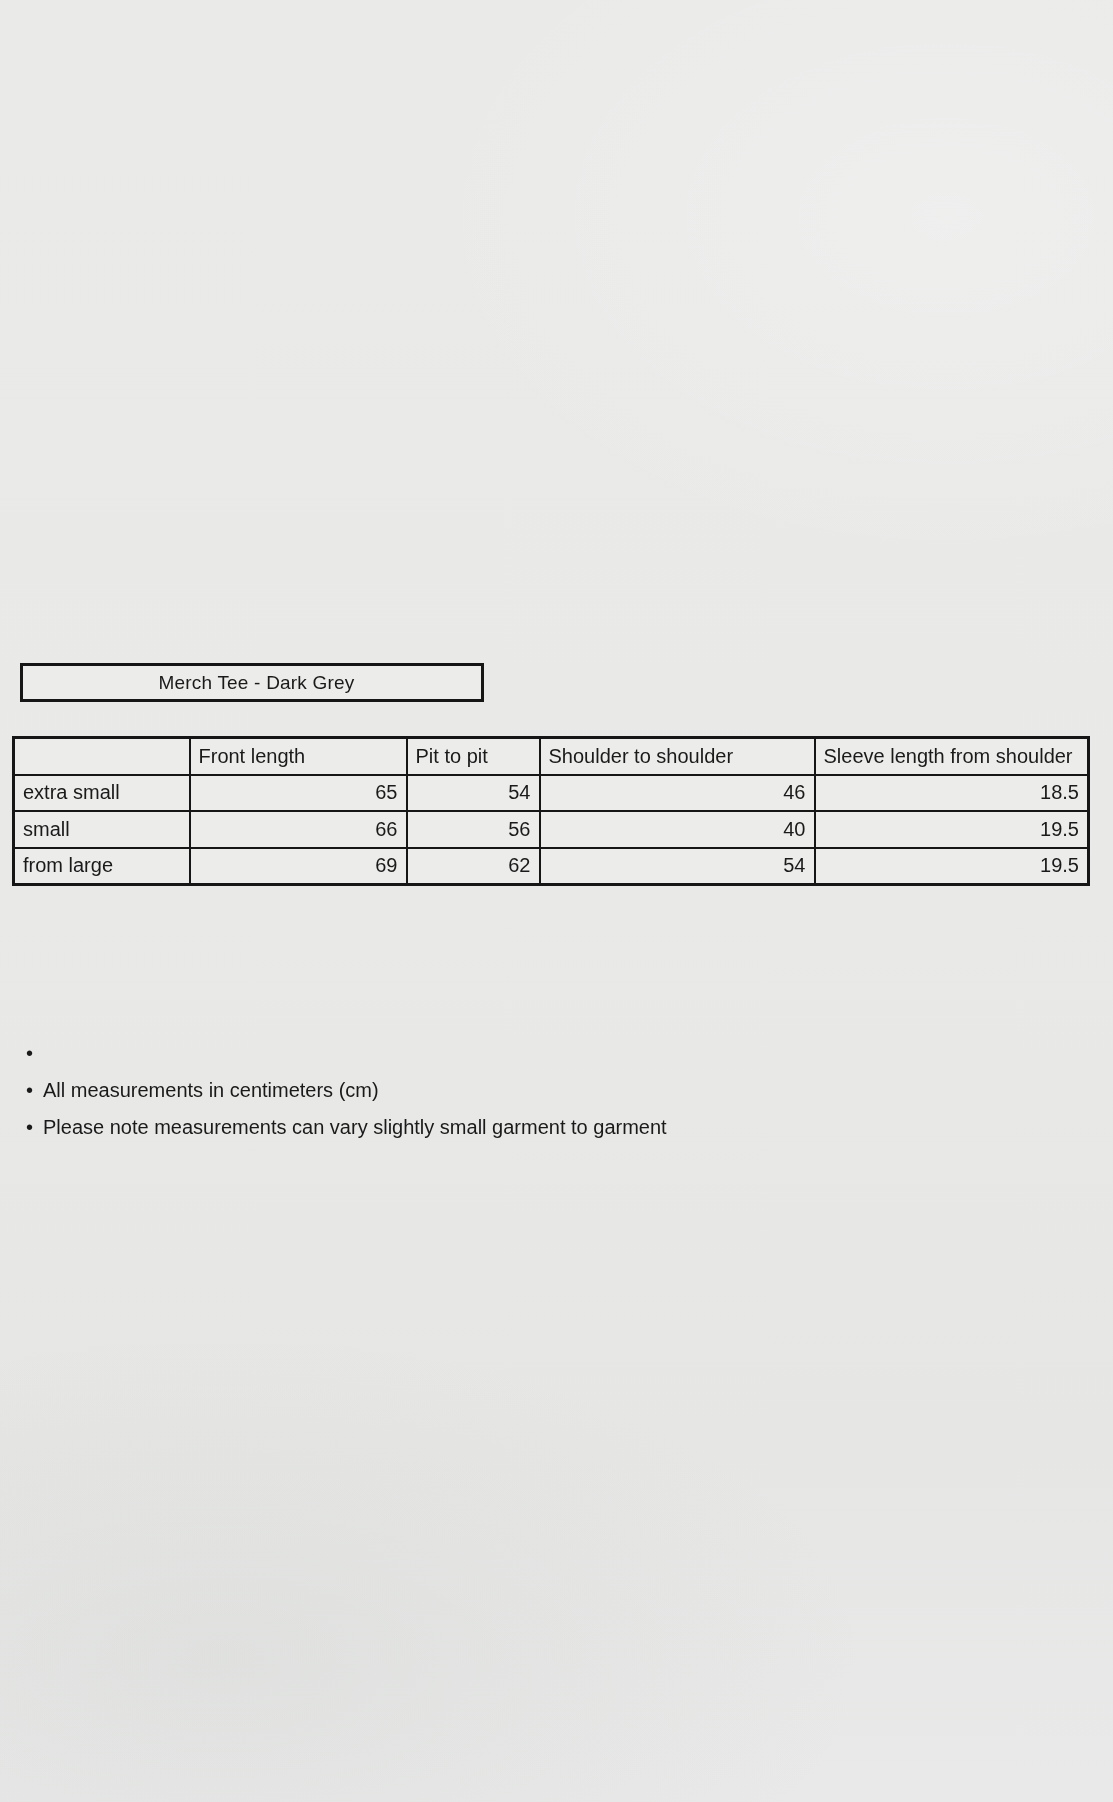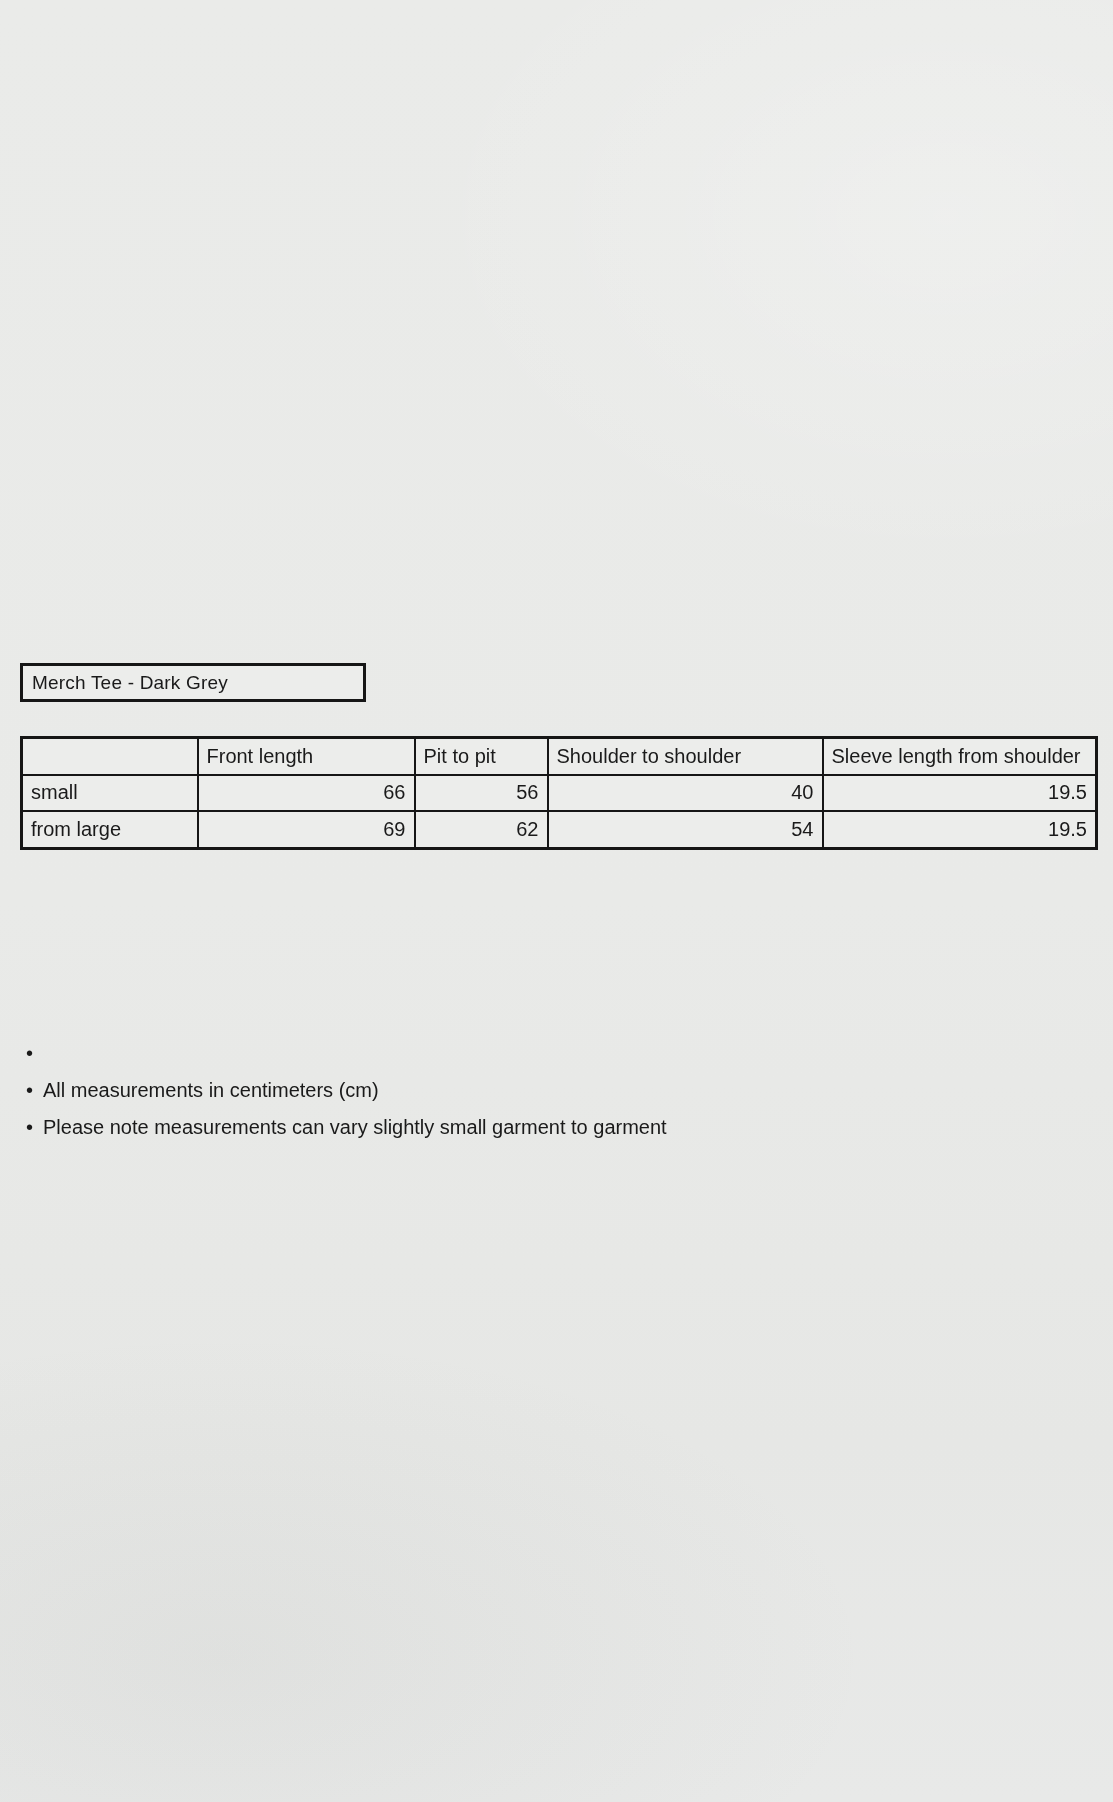--- a/index.html
+++ b/index.html
@@ -13,33 +13,34 @@
     width: 1113px; height: 1802px;
     overflow: hidden;
     background:
       radial-gradient(ellipse 900px 600px at 85% 12%, rgba(255,255,255,0.22), rgba(255,255,255,0) 60%),
       radial-gradient(ellipse 1000px 500px at 20% 92%, rgba(120,125,118,0.07), rgba(120,125,118,0) 65%),
       linear-gradient(180deg, #eaebe9 0%, #e9eae8 50%, #e6e7e5 80%, #e8e9e8 100%);
   }
   .title-box {
     position: absolute;
     left: 20px; top: 663px;
-    width: 346px; height: 39px;
+    width: 464px; height: 39px;
     box-sizing: border-box;
     background: #ecedeb;
     border: 3px solid #161616;
     display: flex;
     align-items: center;
     padding-left: 9px;
     font-size: 19px;
     letter-spacing: 0.2px;
+    justify-content: center;
   }
   .size-table {
     position: absolute;
-    left: 20px; top: 736px;
+    left: 12px; top: 736px;
     width: 1075px;
     table-layout: fixed;
     border-collapse: collapse;
     border: 3px solid #161616;
     background: #ecedeb;
   }
   .size-table th, .size-table td {
     border: 2px solid #161616;
     height: 34.5px;
     padding: 0 8px;
@@ -87,20 +88,27 @@
       <tr>
           <th></th>
           <th>Front length</th>
           <th>Pit to pit</th>
           <th>Shoulder to shoulder</th>
           <th>Sleeve length from shoulder</th>
         </tr>
     </thead>
     <tbody>
         <tr>
+          <td>extra small</td>
+          <td class="num">65</td>
+          <td class="num">54</td>
+          <td class="num">46</td>
+          <td class="num">18.5</td>
+        </tr>
+        <tr>
           <td>small</td>
           <td class="num">66</td>
           <td class="num">56</td>
           <td class="num">40</td>
           <td class="num">19.5</td>
         </tr>
         <tr>
           <td>from large</td>
           <td class="num">69</td>
           <td class="num">62</td>

